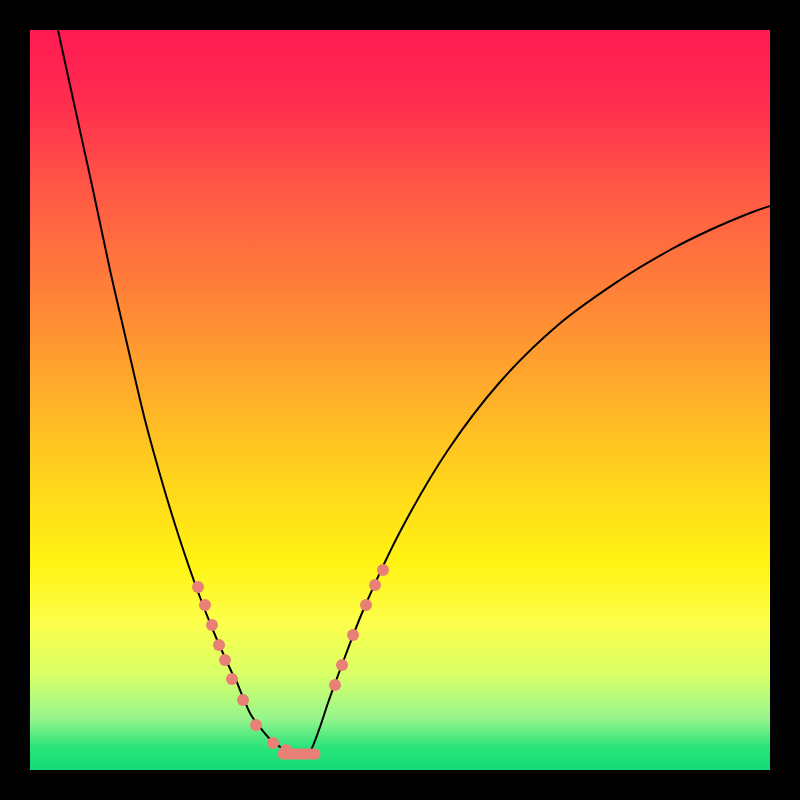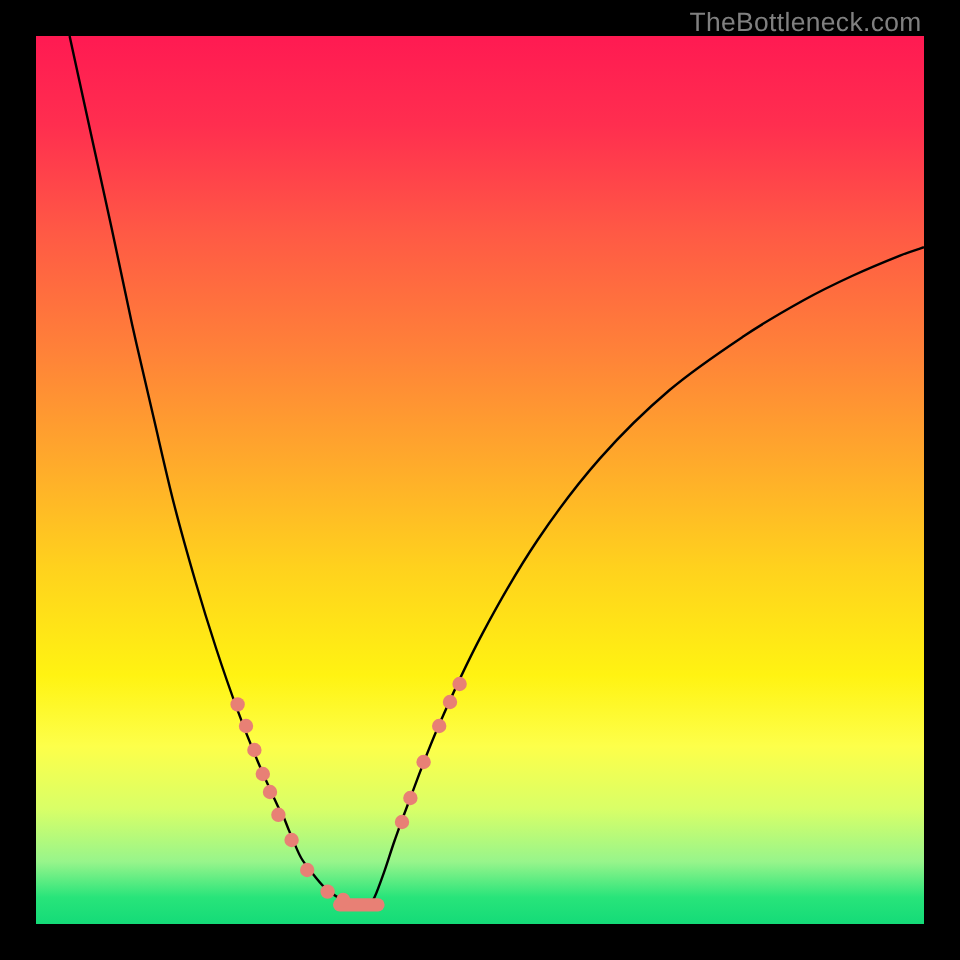--- a/index.html
+++ b/index.html
@@ -69,21 +69,20 @@
     stroke: #e88075;
     stroke-width: 11;
     stroke-linecap: round;
     fill: none;
   }
 </style>
 </head>
 <body>
 
 <div class="frame">
-  <div class="watermark">TheBottleneck.com</div>
 
   <div class="plot-area">
     <svg class="curves" viewBox="0 0 740 740">
       <g id="curve-left-g">
           <path class="curve" d="M 28 0 C 30.83 13.00, 39.17 51.33, 45 78 C 50.83 104.67, 57.17 133.00, 63 160 C 68.83 187.00, 74.17 213.67, 80 240 C 85.83 266.33, 92.17 293.00, 98 318 C 103.83 343.00, 109.17 367.17, 115 390 C 120.83 412.83, 127.17 435.00, 133 455 C 138.83 475.00, 144.17 492.17, 150 510 C 155.83 527.83, 162.17 546.17, 168 562 C 173.83 577.83, 179.17 591.17, 185 605 C 190.83 618.83, 199.50 637.50, 203 645 C 206.50 652.50, 204.83 647.50, 206 650 C 207.17 652.50, 208.50 656.33, 210 660 C 211.50 663.67, 213.17 667.83, 215 672 C 216.83 676.17, 218.67 681.00, 221 685 C 223.33 689.00, 225.67 691.83, 229 696 C 232.33 700.17, 236.67 706.00, 241 710 C 245.33 714.00, 250.33 717.33, 255 720 C 259.67 722.67, 265.50 724.83, 269 726 C 272.50 727.17, 274.83 726.83, 276 727"></path>
         </g>
       <g id="curve-right-g">
           <path class="curve" d="M 276 727 C 277.00 725.50, 279.67 723.00, 282 718 C 284.33 713.00, 287.17 705.00, 290 697 C 292.83 689.00, 295.67 679.50, 299 670 C 302.33 660.50, 304.00 655.67, 310 640 C 316.00 624.33, 324.67 599.67, 335 576 C 345.33 552.33, 358.17 524.00, 372 498 C 385.83 472.00, 401.67 444.33, 418 420 C 434.33 395.67, 451.67 372.83, 470 352 C 488.33 331.17, 508.00 312.00, 528 295 C 548.00 278.00, 571.33 262.50, 590 250 C 608.67 237.50, 625.00 228.33, 640 220 C 655.00 211.67, 666.67 206.17, 680 200 C 693.33 193.83, 710.00 187.00, 720 183 C 730.00 179.00, 736.67 177.17, 740 176"></path>
         </g>
       <g id="floor-g">

